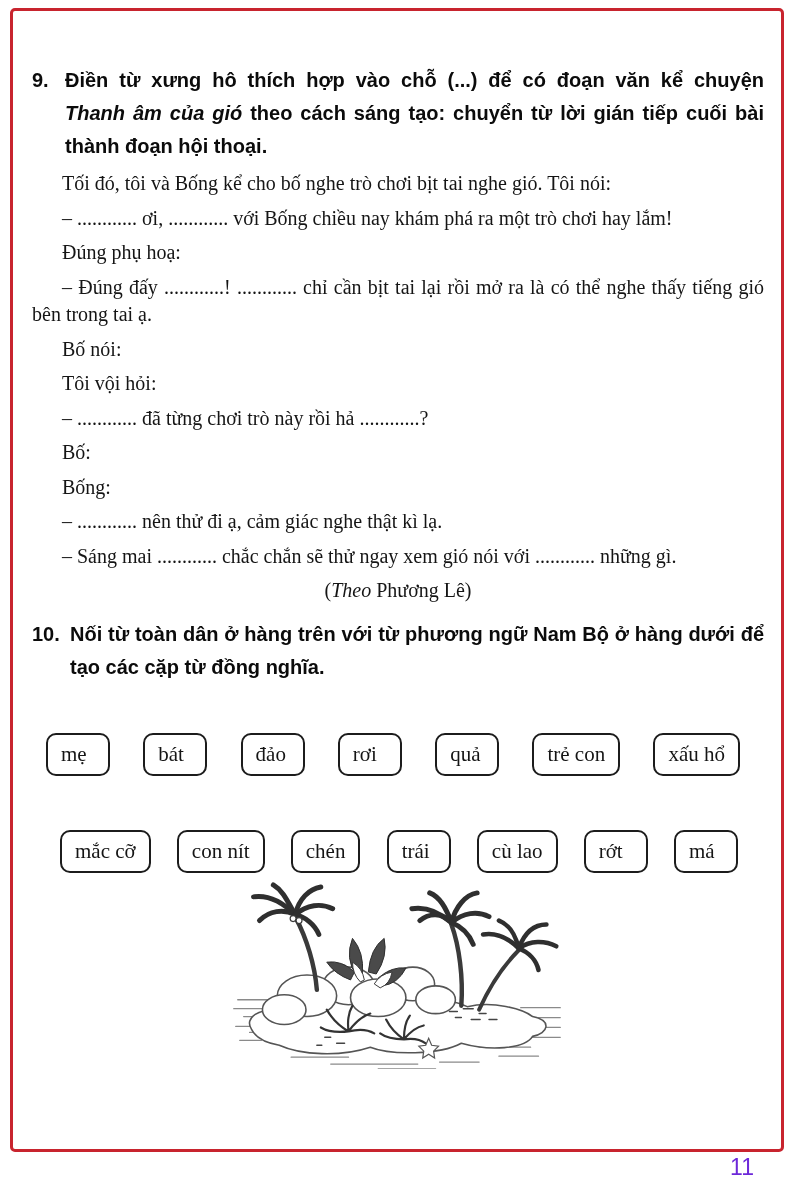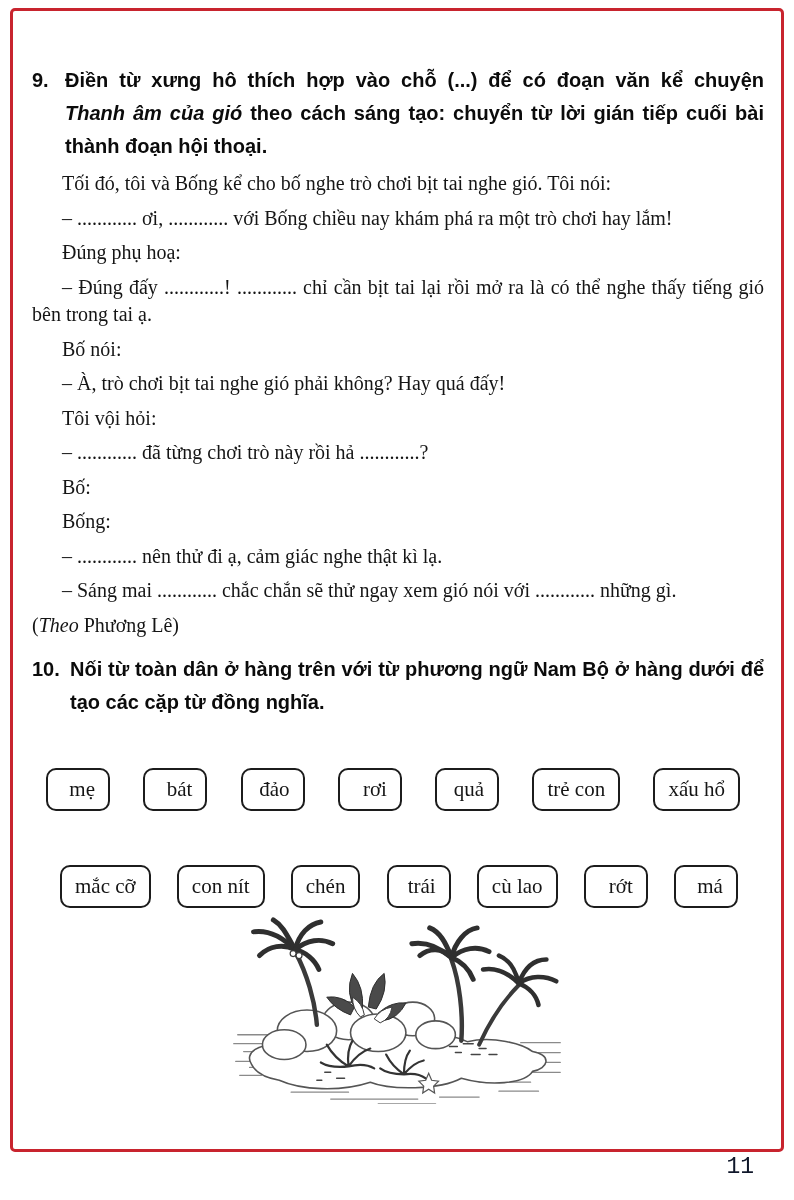--- a/index.html
+++ b/index.html
@@ -18,56 +18,55 @@
   .ex9{padding-left:33px;}
   .ex10{padding-left:38px;margin-top:16px;}
   .h-line1{text-align:justify;text-align-last:justify;}
   .h-rest{text-align:justify;}
   .story-title{font-style:italic;}
 
   
   .dialogue{margin-top:4px;}
   p.dlg{margin:7px 0;text-indent:30px;text-align:justify;
         font-size:20px;line-height:27.5px;}
-  p.attr{margin:9px 0 4px;text-align:left;font-size:20px;}
+  p.attr{margin:9px 0 4px;text-align:center;font-size:20px;}
   p.attr i{font-style:italic;}
 
   
   .word-row{display:flex;justify-content:space-between;align-items:center;}
   .row-top{margin:49px 24px 0 14px;}
   .row-bottom{margin:54px 26px 0 1px;padding-left:27px;}
   .wbox{border:2.5px solid #1c1c1c;border-radius:10px;background:#fff;
-        padding:6px 13px 7px;min-width:34px;text-align:right;
+        padding:6px 13px 7px;min-width:34px;text-align:left;
         font-size:21px;line-height:26px;white-space:nowrap;}
 
   .illustration-wrap{text-align:center;margin-top:8px;}
 
   .page-number{position:absolute;right:40px;top:1154px;
-               font-family:Liberation Mono, monospace;font-size:23px;color:#0f172a;}
+               font-family:Liberation Sans, sans-serif;font-size:23px;color:#6d28d9;}
 </style>
 </head>
 <body>
 
 <div class="page-frame"></div>
 
 <div class="content">
 
   <div class="ex-head ex9">
     <span class="ex-num">9.</span>
     <div class="h-line1"><span>Điền từ xưng hô thích hợp vào chỗ (...) để có đoạn văn kể chuyện</span></div>
     <div class="h-rest"><i class="story-title">Thanh âm của gió</i> <span>theo cách sáng tạo: chuyển từ lời gián tiếp cuối bài thành đoạn hội thoại.</span></div>
   </div>
 
   <div class="dialogue">
     <p class="dlg">Tối đó, tôi và Bống kể cho bố nghe trò chơi bịt tai nghe gió. Tôi nói:</p>
     <p class="dlg">– ............ ơi, ............ với Bống chiều nay khám phá ra một trò chơi hay lắm!</p>
     <p class="dlg">Đúng phụ hoạ:</p>
     <p class="dlg">– Đúng đấy ............! ............ chỉ cần bịt tai lại rồi mở ra là có thể nghe thấy tiếng gió bên trong tai ạ.</p>
     <p class="dlg">Bố nói:</p>
-    <p class="dlg">– À, trò chơi bịt tai nghe gió phải không? Hay quá đấy!</p>
     <p class="dlg">Tôi vội hỏi:</p>
     <p class="dlg">– ............ đã từng chơi trò này rồi hả ............?</p>
     <p class="dlg">Bố:</p>
     <p class="dlg">Bống:</p>
     <p class="dlg">– ............ nên thử đi ạ, cảm giác nghe thật kì lạ.</p>
     <p class="dlg">– Sáng mai ............ chắc chắn sẽ thử ngay xem gió nói với ............ những gì.</p>
     <p class="attr"><span>(</span><i>Theo</i> <span>Phương Lê)</span></p>
   </div>
 
   <div class="ex-head ex10">

